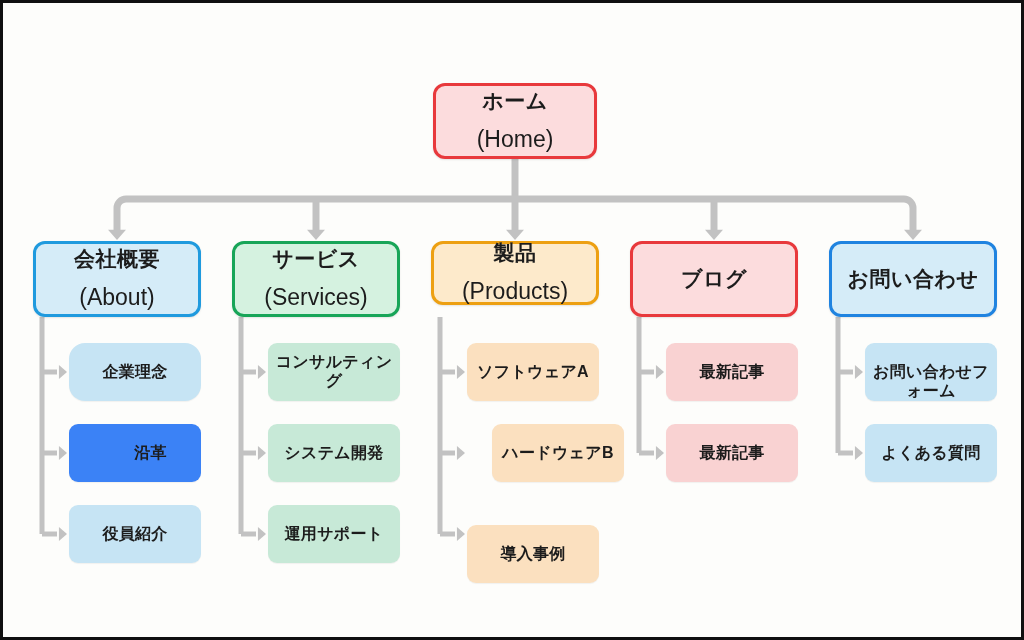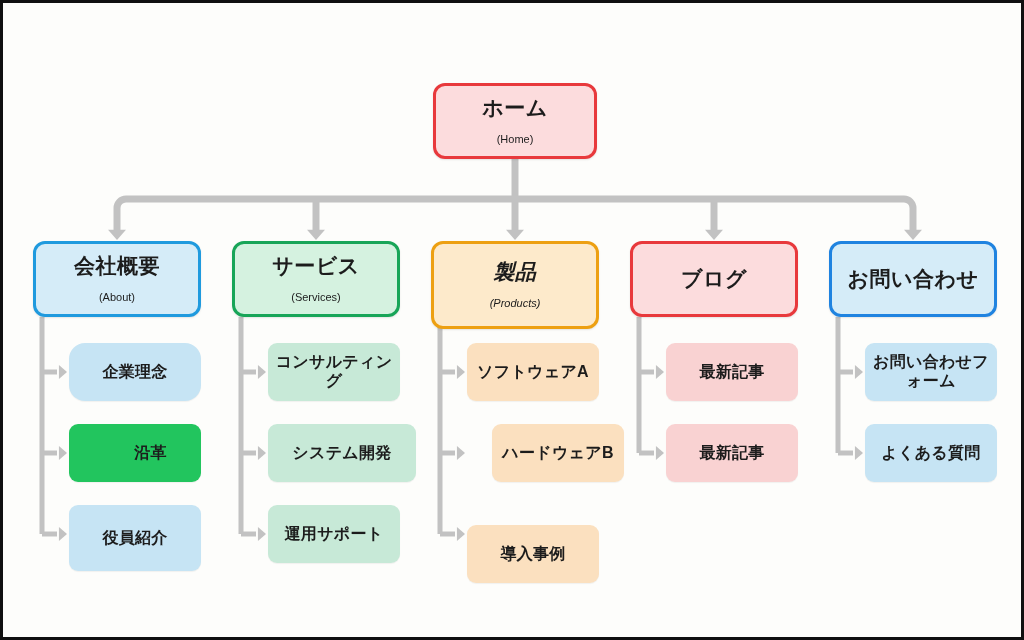--- a/index.html
+++ b/index.html
@@ -30,21 +30,21 @@
     z-index:3;
   }
   
   .node.card {
     border-style:solid;
     border-width:3px;
     border-radius:12px;
     box-shadow:0 1px 2px rgba(0,0,0,0.10);
   }
   .node.card .jp { font-size:21px; font-weight:700; letter-spacing:.5px;text-align:right; }
-  .node.card .en { font-size:11px; font-weight:400; margin-top:12px; }
+  .node.card .en { font-size:23px; font-weight:400; margin-top:12px; }
   .node.card.single .jp { font-size:21px; }
 
   
   .node.chip {
     border:none;
     border-radius:9px;
     box-shadow:0 1px 1px rgba(0,0,0,0.05);
   }
   .node.chip .jp { font-size:16px; font-weight:700; letter-spacing:.3px; }
 </style>
@@ -98,40 +98,40 @@
       <polygon points="851.95,443 851.95,457 860,450" fill="#c2c2c2"></polygon>
     </svg>
   <div id="nodes">
       <div class="node card" style="left: 30px; top: 238px; width: 168px; height: 76px; background: rgb(213, 236, 248); border-color: rgb(31, 154, 222);">
         <span class="jp">会社概要</span>
         <span class="en">(About)</span>
       </div>
       <div class="node chip single" style="left: 66px; top: 340px; width: 132px; height: 58px; background: rgb(198, 228, 244); border-radius: 16px;">
         <span class="jp">企業理念</span>
       </div>
-      <div class="node chip single" style="left: 66px; top: 421px; width: 132px; height: 58px; background: #22c55e; padding-left: 31px;">
+      <div class="node chip single" style="left: 66px; top: 421px; width: 132px; height: 58px; background: #3b82f6; padding-left: 31px;">
         <span class="jp">沿革</span>
       </div>
-      <div class="node chip single" style="left: 66px; top: 502px; width: 132px; height: 66px; background: rgb(198, 228, 244);">
+      <div class="node chip single" style="left: 66px; top: 502px; width: 132px; height: 58px; background: rgb(198, 228, 244);">
         <span class="jp">役員紹介</span>
       </div>
       <div class="node card" style="left: 229px; top: 238px; width: 168px; height: 76px; background: rgb(213, 242, 224); border-color: rgb(24, 165, 88);">
         <span class="jp">サービス</span>
         <span class="en">(Services)</span>
       </div>
       <div class="node chip single" style="left: 265px; top: 340px; width: 132px; height: 58px; background: rgb(199, 233, 215);">
         <span class="jp">コンサルティング</span>
       </div>
-      <div class="node chip single" style="left: 265px; top: 421px; width: 148px; height: 58px; background: rgb(199, 233, 215);">
+      <div class="node chip single" style="left: 265px; top: 421px; width: 132px; height: 58px; background: rgb(199, 233, 215);">
         <span class="jp">システム開発</span>
       </div>
       <div class="node chip single" style="left: 265px; top: 502px; width: 132px; height: 58px; background: rgb(199, 233, 215);">
         <span class="jp">運用サポート</span>
       </div>
-      <div class="node card" style="left: 428px; top: 238px; width: 168px; height: 88px; background: rgb(253, 234, 203); border-color: rgb(237, 160, 18); font-style: italic;">
+      <div class="node card" style="left: 428px; top: 238px; width: 168px; height: 64px; background: rgb(253, 234, 203); border-color: rgb(237, 160, 18);">
         <span class="jp">製品</span>
         <span class="en">(Products)</span>
       </div>
       <div class="node chip single" style="left: 464px; top: 340px; width: 132px; height: 58px; background: rgb(251, 224, 191);">
         <span class="jp">ソフトウェアA</span>
       </div>
       <div class="node chip single" style="left: 489px; top: 421px; width: 132px; height: 58px; background: rgb(251, 224, 191);">
         <span class="jp">ハードウェアB</span>
       </div>
       <div class="node chip single" style="left: 464px; top: 502px; width: 132px; height: 58px; background: rgb(251, 224, 191); margin-top: 20px;">
@@ -142,21 +142,21 @@
       </div>
       <div class="node chip single" style="left: 663px; top: 340px; width: 132px; height: 58px; background: rgb(249, 210, 210);">
         <span class="jp">最新記事</span>
       </div>
       <div class="node chip single" style="left: 663px; top: 421px; width: 132px; height: 58px; background: rgb(249, 210, 210);">
         <span class="jp">最新記事</span>
       </div>
       <div class="node card single" style="left: 826px; top: 238px; width: 168px; height: 76px; background: rgb(213, 236, 248); border-color: rgb(31, 131, 224);">
         <span class="jp">お問い合わせ</span>
       </div>
-      <div class="node chip single" style="left: 862px; top: 340px; width: 132px; height: 58px; background: rgb(198, 228, 244);">
+      <div class="node chip single" style="left: 862px; top: 340px; width: 132px; height: 58px; background: rgb(198, 228, 244); justify-content: flex-end;">
         <span class="jp">お問い合わせフォーム</span>
       </div>
       <div class="node chip single" style="left: 862px; top: 421px; width: 132px; height: 58px; background: rgb(198, 228, 244);">
         <span class="jp">よくある質問</span>
       </div>
       <div class="node card" style="left: 430px; top: 80px; width: 164px; height: 76px; background: rgb(252, 220, 221); border-color: rgb(232, 57, 60);">
         <span class="jp">ホーム</span>
         <span class="en">(Home)</span>
       </div>
     </div>

